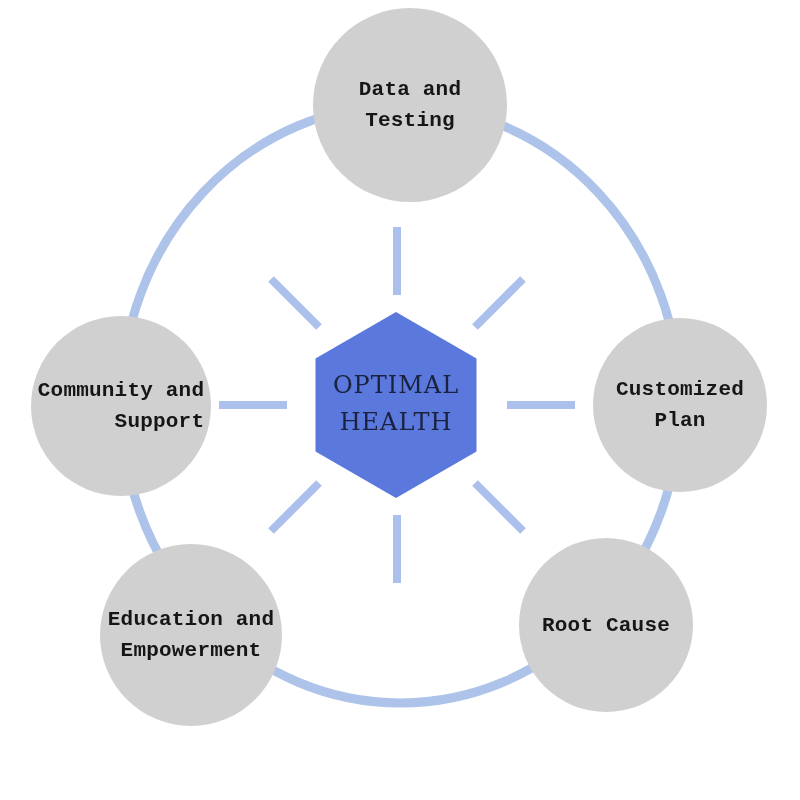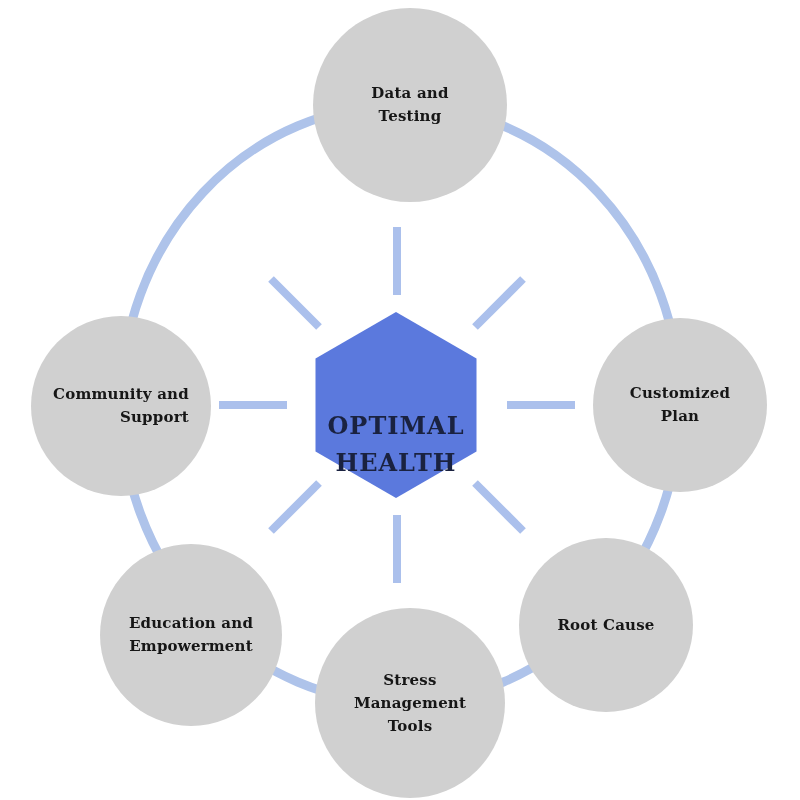--- a/index.html
+++ b/index.html
@@ -34,38 +34,38 @@
     border-radius: 50%;
     background: var(--node-fill, #d0d0d0);
     display: flex;
     align-items: center;
     justify-content: center;
     text-align: center;
   }
   .node-label {
     white-space: pre-line;
     font-weight: 700;
-    font-size: 15px;
-    line-height: 23px;
+    font-size: 21px;
+    line-height: 31px;
     letter-spacing: 0.2px;
     color: var(--node-text, #161616);
+    font-family: Liberation Mono, monospace;
   }
   .hub-label {
     position: absolute;
     left: 296px;
     top: 367px;
     width: 200px;
     text-align: center;
     white-space: pre-line;
-    font-weight: 700;
+    font-weight: 400;
     font-size: 24px;
     line-height: 37px;
     letter-spacing: 1px;
     color: var(--hub-text, #1a2240);
-    margin-top: 40px;
   }
 </style>
 </head>
 <body>
 
 <div class="stage">
 
   <svg class="layer" viewBox="0 0 800 800">
 
     <ellipse class="ring" cx="400.5" cy="404" rx="279.5" ry="299"></ellipse>
@@ -93,25 +93,20 @@
 
   <div class="node" style="left:593px; top:318px; width:174px; height:174px;">
     <div class="node-label">Customized
 Plan</div>
   </div>
 
   <div class="node" style="left:519px; top:538px; width:174px; height:174px;">
     <div class="node-label">Root Cause</div>
   </div>
 
-  <div class="node" style="left:315px; top:608px; width:190px; height:190px;">
-    <div class="node-label">Stress
-Management
-Tools</div>
-  </div>
 
   <div class="node" style="left:100px; top:544px; width:182px; height:182px;text-align:center;">
     <div class="node-label">Education and
 Empowerment</div>
   </div>
 
   <div class="node" style="left:31px;  top:316px; width:180px; height:180px;text-align:right;">
     <div class="node-label">Community and
 Support</div>
   </div>

